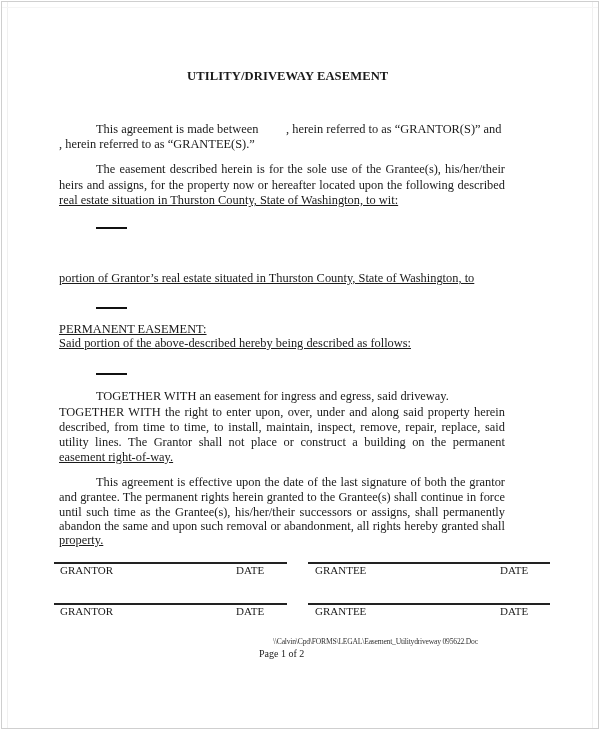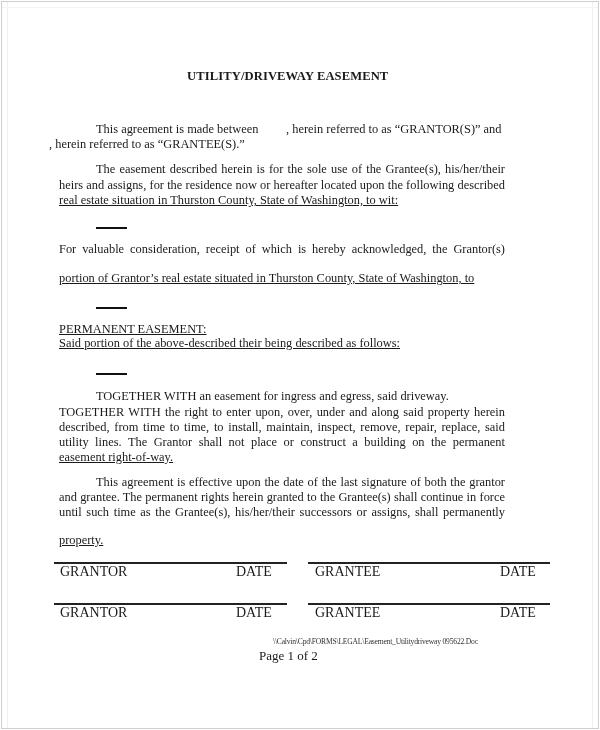--- a/index.html
+++ b/index.html
@@ -15,65 +15,65 @@
     position: absolute; left: 0; top: 0; width: 552px; height: 730px;
     font-family: "Liberation Serif", serif; color: #1a1a1a; font-size: 12.4px;
   }
   .abs { position: absolute; white-space: nowrap; }
   .title { left: 187px; top: 69px; font-weight: bold; font-size: 12.6px; letter-spacing: 0.1px; }
   .line { left: 59px; width: 446px; text-align: justify; text-align-last: justify; line-height: 16px; white-space: nowrap; }
   .line.last { text-align-last: left; text-decoration: underline; }
   .blank { position: absolute; left: 96px; width: 31px; height: 1.6px; background: #111; }
   .u { text-decoration: underline; }
   .sigline { position: absolute; height: 2px; background: #222; }
-  .siglabel { position: absolute; font-size: 14px; }
+  .siglabel { position: absolute; font-size: 11px; }
   .footer-path { left: 273px; top: 637px; font-size: 7.6px; color: #333; letter-spacing: -0.2px; }
-  .footer-page { left: 259px; top: 648px; font-size: 13px; }
+  .footer-page { left: 259px; top: 648px; font-size: 10px; }
 </style>
 </head>
 <body>
 
 <div class="page">
   <div class="inner-edge-l"></div>
   <div class="inner-edge-r"></div>
   <div class="inner-edge-t"></div>
 </div>
 
 <div class="doc">
   <div class="abs title">UTILITY/DRIVEWAY EASEMENT</div>
 
   <div class="abs" style="left:96px; top:122px;">This agreement is made between</div>
   <div class="abs" style="left:286px; top:122px;">, herein referred to as “GRANTOR(S)” and</div>
-  <div class="abs" style="left:49px; top:137px;">, herein referred to as “GRANTEE(S).”</div>
+  <div class="abs" style="left:59px; top:137px;">, herein referred to as “GRANTEE(S).”</div>
 
   <div class="abs line" style="left:96px; width:409px; top:161px;">The easement described herein is for the sole use of the Grantee(s), his/her/their</div>
-  <div class="abs line" style="top:177px;">heirs and assigns, for the residence now or hereafter located upon the following described</div>
+  <div class="abs line" style="top:177px;">heirs and assigns, for the property now or hereafter located upon the following described</div>
   <div class="abs line last" style="top:192px;">real estate situation in Thurston County, State of Washington, to wit:</div>
 
   <div class="blank" style="top:227px;"></div>
 
-  <div class="abs line" style="top:241px;">For valuable consideration, receipt of which is hereby acknowledged, the Grantor(s)</div>
   <div class="abs line last" style="top:270px;">portion of Grantor’s real estate situated in Thurston County, State of Washington, to</div>
 
   <div class="blank" style="top:307px;"></div>
 
   <div class="abs u" style="left:59px; top:322px;">PERMANENT EASEMENT:</div>
-  <div class="abs u" style="left:59px; top:336px;">Said portion of the above-described their being described as follows:</div>
+  <div class="abs u" style="left:59px; top:336px;">Said portion of the above-described hereby being described as follows:</div>
 
   <div class="blank" style="top:373px;"></div>
 
   <div class="abs" style="left:96px; top:389px;">TOGETHER WITH an easement for ingress and egress, said driveway.</div>
   <div class="abs line" style="top:404px;">TOGETHER WITH the right to enter upon, over, under and along said property herein</div>
   <div class="abs line" style="top:419px;">described, from time to time, to install, maintain, inspect, remove, repair, replace, said</div>
   <div class="abs line" style="top:434px;">utility lines.  The Grantor shall not place or construct a building on the permanent</div>
   <div class="abs line last" style="top:449px;">easement right-of-way.</div>
 
   <div class="abs line" style="left:96px; width:409px; top:474px;">This agreement is effective upon the date of the last signature of both the grantor</div>
   <div class="abs line" style="top:504px;">until such time as the Grantee(s), his/her/their successors or assigns, shall permanently</div>
   <div class="abs line" style="top:489px;">and grantee. The permanent rights herein granted to the Grantee(s) shall continue in force</div>
+  <div class="abs line" style="top:518px;">abandon the same and upon such removal or abandonment, all rights hereby granted shall</div>
   <div class="abs line last" style="top:532px;">property.</div>
 
   <div class="sigline" style="left:54px; top:562px; width:233px;"></div>
   <div class="siglabel" style="left:60px; top:564px;">GRANTOR</div>
   <div class="siglabel" style="left:236px; top:564px;">DATE</div>
   <div class="sigline" style="left:308px; top:562px; width:242px;"></div>
   <div class="siglabel" style="left:315px; top:564px;">GRANTEE</div>
   <div class="siglabel" style="left:500px; top:564px;">DATE</div>
 
   <div class="sigline" style="left:54px; top:603px; width:233px;"></div>

